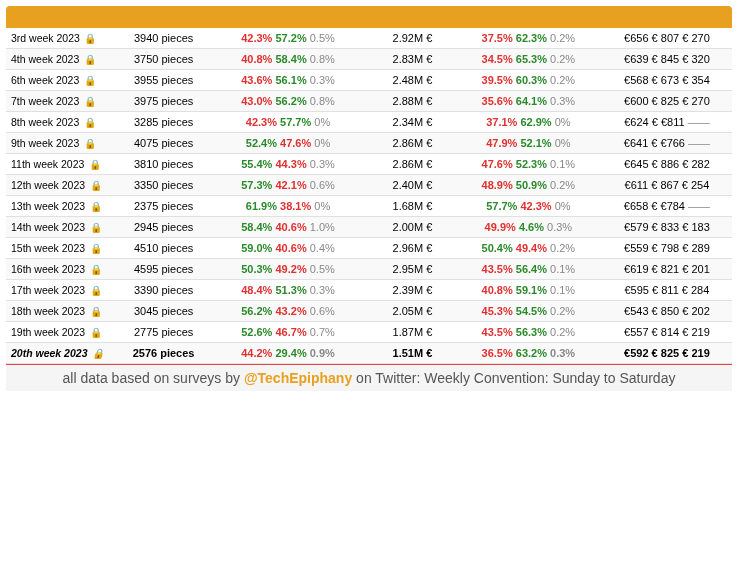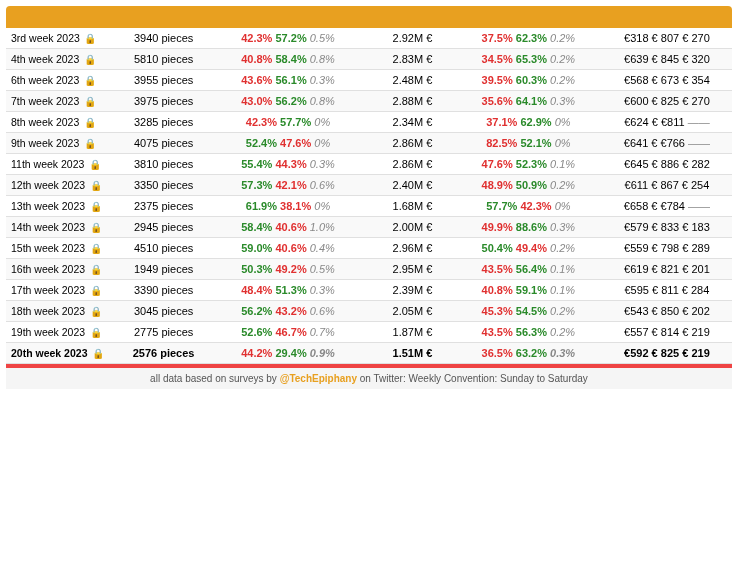--- a/index.html
+++ b/index.html
@@ -57,30 +57,30 @@
       font-size: 11px;
     }
     tbody td:first-child {
       text-align: left;
       font-size: 10.5px;
       padding-left: 5px;
       white-space: nowrap;
     }
     .red { color: #e03030; font-weight: bold; }
     .green { color: #2a8a2a; font-weight: bold; }
-    .gray { color: #888; font-style: italic; }
+    .gray { color: #888; }
     .dash { color: #888; }
     .lock-icon { font-size: 10px; color: #888; margin-left: 2px; }
     .footer {
       background: #f5f5f5;
       text-align: center;
-      font-size: 10px;
+      font-size: 14px;
       padding: 5px;
       color: #555;
-      border-top: 4px solid #ef4444;
+      border-top: 1px solid #ef4444;
     }
     .footer span.handle {
       font-weight: bold;
       color: #e8a020;
     }
     .col-week { width: 90px; }
     .col-unit { width: 75px; }
     .col-para { width: 145px; }
     .col-sales { width: 75px; }
     .col-rev { width: 130px; }
@@ -102,25 +102,25 @@
         <th class="col-asps"></th>
       </tr>
     </thead>
     <tbody id="table-body">
     <tr>
           <td>3rd week 2023 <span class="lock-icon">🔒</span></td>
           <td>3940 pieces</td>
           <td><span class="red">42.3%</span> <span class="green">57.2%</span> <span class="gray">0.5%</span></td>
           <td>2.92M €</td>
           <td><span class="red">37.5%</span> <span class="green">62.3%</span> <span class="gray">0.2%</span></td>
-          <td><span>€318 €</span> <span>807 €</span> <span class="">270</span></td>
+          <td><span>€656 €</span> <span>807 €</span> <span class="">270</span></td>
         </tr>
         <tr>
           <td>4th week 2023 <span class="lock-icon">🔒</span></td>
-          <td>5810 pieces</td>
+          <td>3750 pieces</td>
           <td><span class="red">40.8%</span> <span class="green">58.4%</span> <span class="gray">0.8%</span></td>
           <td>2.83M €</td>
           <td><span class="red">34.5%</span> <span class="green">65.3%</span> <span class="gray">0.2%</span></td>
           <td><span>€639 €</span> <span>845 €</span> <span class="">320</span></td>
         </tr>
         <tr>
           <td>6th week 2023 <span class="lock-icon">🔒</span></td>
           <td>3955 pieces</td>
           <td><span class="red">43.6%</span> <span class="green">56.1%</span> <span class="gray">0.3%</span></td>
           <td>2.48M €</td>
@@ -141,21 +141,21 @@
           <td><span class="red">42.3%</span> <span class="green">57.7%</span> <span class="gray">0%</span></td>
           <td>2.34M €</td>
           <td><span class="red">37.1%</span> <span class="green">62.9%</span> <span class="gray">0%</span></td>
           <td><span>€624 €</span> <span>€811</span> <span class="dash">——</span></td>
         </tr>
         <tr>
           <td>9th week 2023 <span class="lock-icon">🔒</span></td>
           <td>4075 pieces</td>
           <td><span class="green">52.4%</span> <span class="red">47.6%</span> <span class="gray">0%</span></td>
           <td>2.86M €</td>
-          <td><span class="red">82.5%</span> <span class="green">52.1%</span> <span class="gray">0%</span></td>
+          <td><span class="red">47.9%</span> <span class="green">52.1%</span> <span class="gray">0%</span></td>
           <td><span>€641 €</span> <span>€766</span> <span class="dash">——</span></td>
         </tr>
         <tr>
           <td>11th week 2023 <span class="lock-icon">🔒</span></td>
           <td>3810 pieces</td>
           <td><span class="green">55.4%</span> <span class="red">44.3%</span> <span class="gray">0.3%</span></td>
           <td>2.86M €</td>
           <td><span class="red">47.6%</span> <span class="green">52.3%</span> <span class="gray">0.1%</span></td>
           <td><span>€645 €</span> <span>886 €</span> <span class="">282</span></td>
         </tr>
@@ -173,34 +173,34 @@
           <td><span class="green">61.9%</span> <span class="red">38.1%</span> <span class="gray">0%</span></td>
           <td>1.68M €</td>
           <td><span class="green">57.7%</span> <span class="red">42.3%</span> <span class="gray">0%</span></td>
           <td><span>€658 €</span> <span>€784</span> <span class="dash">——</span></td>
         </tr>
         <tr>
           <td>14th week 2023 <span class="lock-icon">🔒</span></td>
           <td>2945 pieces</td>
           <td><span class="green">58.4%</span> <span class="red">40.6%</span> <span class="gray">1.0%</span></td>
           <td>2.00M €</td>
-          <td><span class="red">49.9%</span> <span class="green">88.6%</span> <span class="gray">0.3%</span></td>
+          <td><span class="red">49.9%</span> <span class="green">4.6%</span> <span class="gray">0.3%</span></td>
           <td><span>€579 €</span> <span>833 €</span> <span class="">183</span></td>
         </tr>
         <tr>
           <td>15th week 2023 <span class="lock-icon">🔒</span></td>
           <td>4510 pieces</td>
           <td><span class="green">59.0%</span> <span class="red">40.6%</span> <span class="gray">0.4%</span></td>
           <td>2.96M €</td>
           <td><span class="green">50.4%</span> <span class="red">49.4%</span> <span class="gray">0.2%</span></td>
           <td><span>€559 €</span> <span>798 €</span> <span class="">289</span></td>
         </tr>
         <tr>
           <td>16th week 2023 <span class="lock-icon">🔒</span></td>
-          <td>1949 pieces</td>
+          <td>4595 pieces</td>
           <td><span class="green">50.3%</span> <span class="red">49.2%</span> <span class="gray">0.5%</span></td>
           <td>2.95M €</td>
           <td><span class="red">43.5%</span> <span class="green">56.4%</span> <span class="gray">0.1%</span></td>
           <td><span>€619 €</span> <span>821 €</span> <span class="">201</span></td>
         </tr>
         <tr>
           <td>17th week 2023 <span class="lock-icon">🔒</span></td>
           <td>3390 pieces</td>
           <td><span class="red">48.4%</span> <span class="green">51.3%</span> <span class="gray">0.3%</span></td>
           <td>2.39M €</td>
@@ -217,21 +217,21 @@
         </tr>
         <tr>
           <td>19th week 2023 <span class="lock-icon">🔒</span></td>
           <td>2775 pieces</td>
           <td><span class="green">52.6%</span> <span class="red">46.7%</span> <span class="gray">0.7%</span></td>
           <td>1.87M €</td>
           <td><span class="red">43.5%</span> <span class="green">56.3%</span> <span class="gray">0.2%</span></td>
           <td><span>€557 €</span> <span>814 €</span> <span class="">219</span></td>
         </tr>
         <tr class="bold-row">
-          <td style="font-weight: bold;">20th week 2023 <span class="lock-icon">🔒</span></td>
+          <td style="font-weight: bold; font-style: italic;">20th week 2023 <span class="lock-icon">🔒</span></td>
           <td>2576 pieces</td>
           <td><span class="red">44.2%</span> <span class="green">29.4%</span> <span class="gray">0.9%</span></td>
           <td>1.51M €</td>
           <td><span class="red">36.5%</span> <span class="green">63.2%</span> <span class="gray">0.3%</span></td>
           <td><span>€592 €</span> <span>825 €</span> <span class="">219</span></td>
         </tr>
       </tbody>
   </table>
   <div class="footer">
     all data based on surveys by <span class="handle">@TechEpiphany</span> on Twitter: Weekly Convention: Sunday to Saturday

